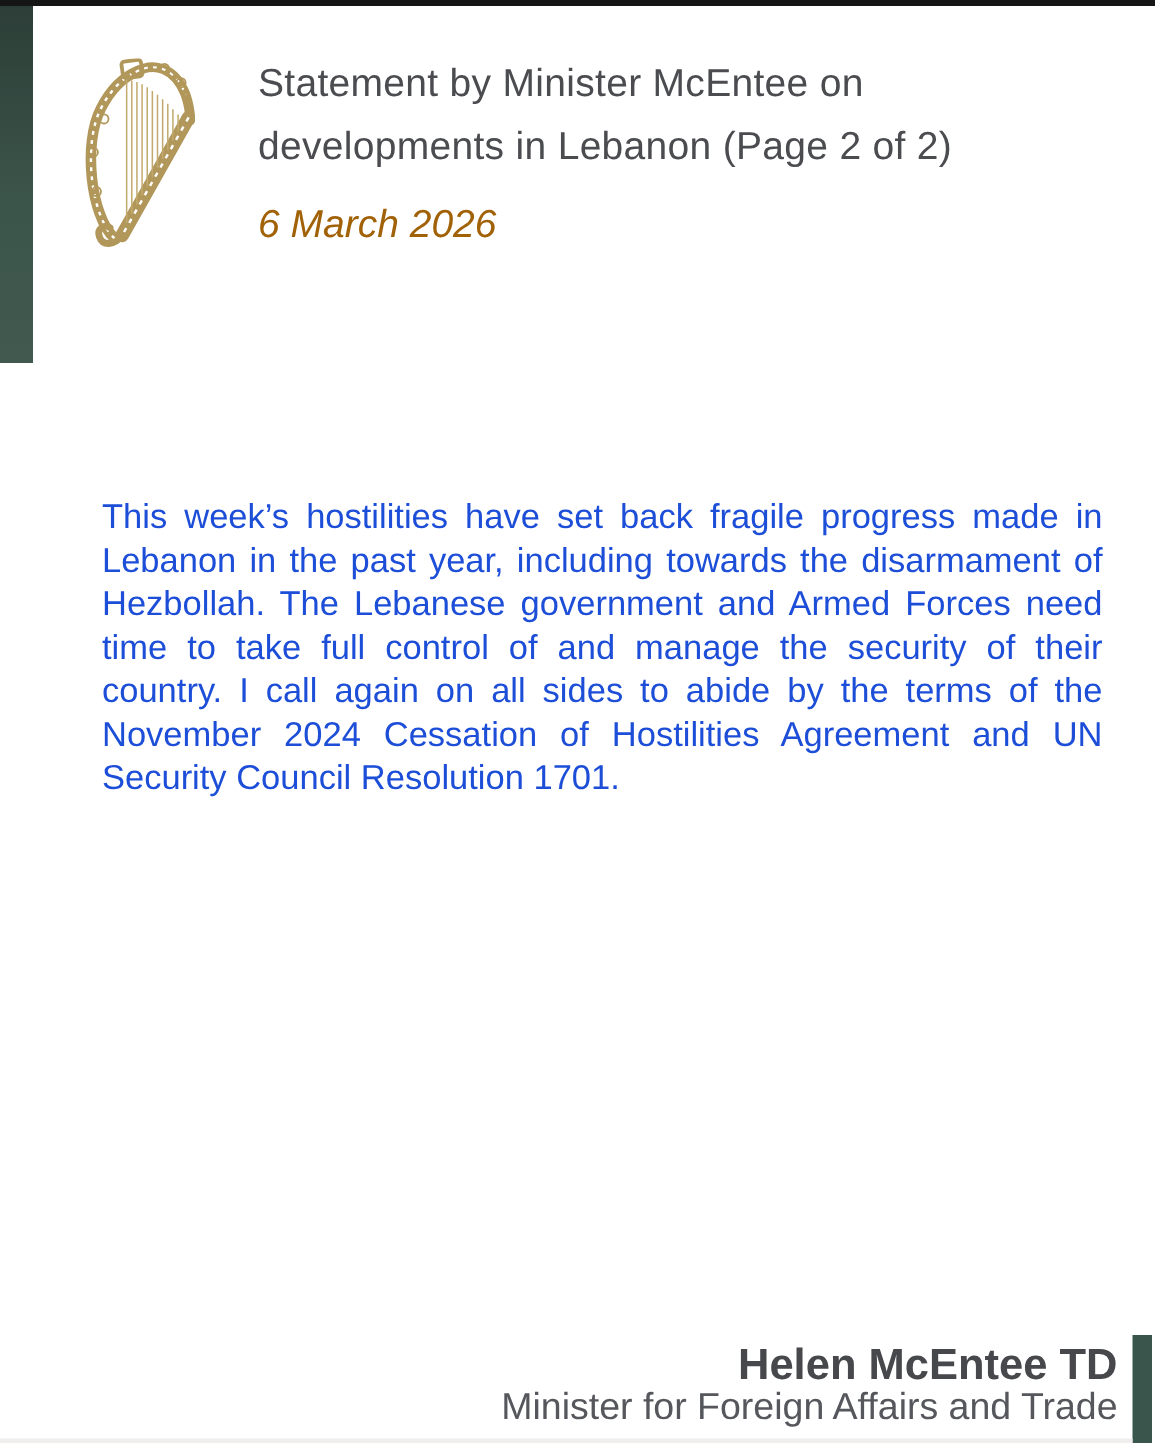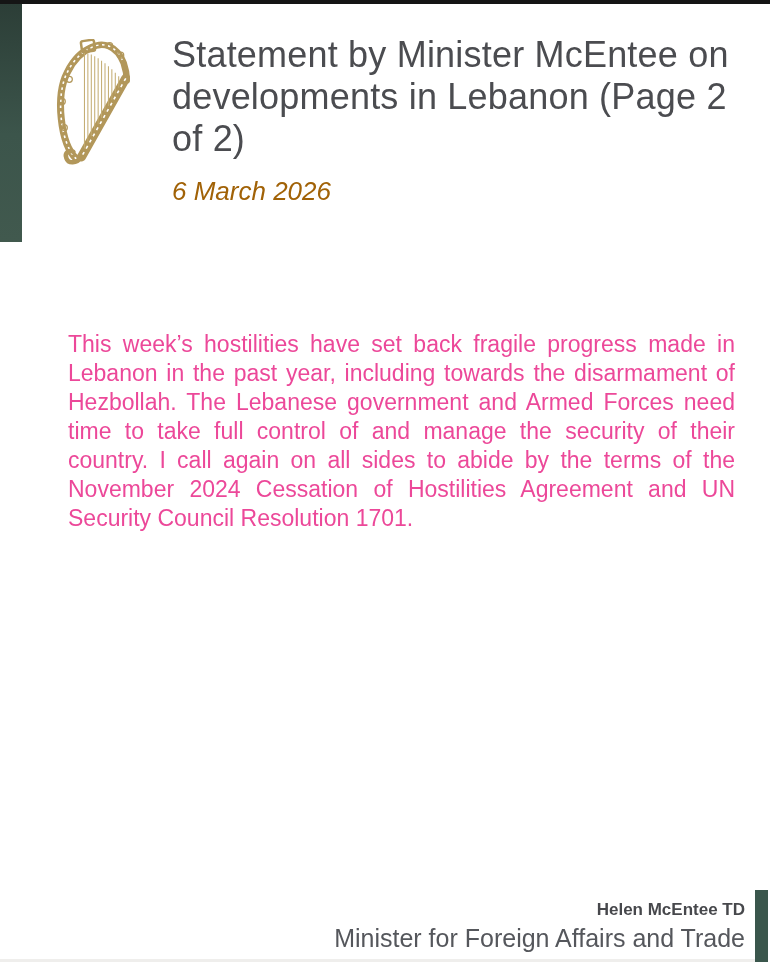--- a/index.html
+++ b/index.html
@@ -12,36 +12,36 @@
     position:absolute; top:4px; left:0; width:22px; height:238px;
     background:linear-gradient(180deg,#2c3e37 0%, #3c554b 55%, #41594e 100%);
   }
   .right-accent { position:absolute; top:890px; left:755px; width:13px; height:72px; background:#3a564c; }
   .bottom-edge { position:absolute; bottom:0; left:0; width:755px; height:3px; background:#efeeec; }
 
   .harp { position:absolute; left:54px; top:39px; width:76px; height:129px; }
 
   .header-text { position:absolute; left:172px; top:34px; width:566px; }
   .title {
-    margin:0; font-size:36px; line-height:42px; font-weight:400;
+    margin:0; font-size:26px; line-height:42px; font-weight:400;
     color:#4b4c50; letter-spacing:0.2px;
   }
   .date {
     margin-top:16px; font-style:italic; font-size:26px; line-height:30px; color:#a16207;
   }
 
   .statement {
     position:absolute; left:68px; top:330px; width:667px;
-    font-size:23px; line-height:29px; color:#ec4899;
+    font-size:23px; line-height:29px; color:#1d4ed8;
     text-align:justify; text-justify:inter-word;
   }
   .statement p { margin:0 0 29px 0; }
 
   .signature { position:absolute; top:896px; right:25px; text-align:right; }
-  .sig-name { font-weight:700; font-size:17px; line-height:28px; color:#47484c; }
+  .sig-name { font-weight:700; font-size:29px; line-height:28px; color:#47484c; }
   .sig-role { font-weight:400; font-size:25px; line-height:28px; color:#55575c;text-align:right; }
 </style>
 </head>
 <body>
 
 <div class="page">
 
   <div class="top-bar"></div>
   <div class="left-accent"></div>
   <div class="right-accent"></div>

